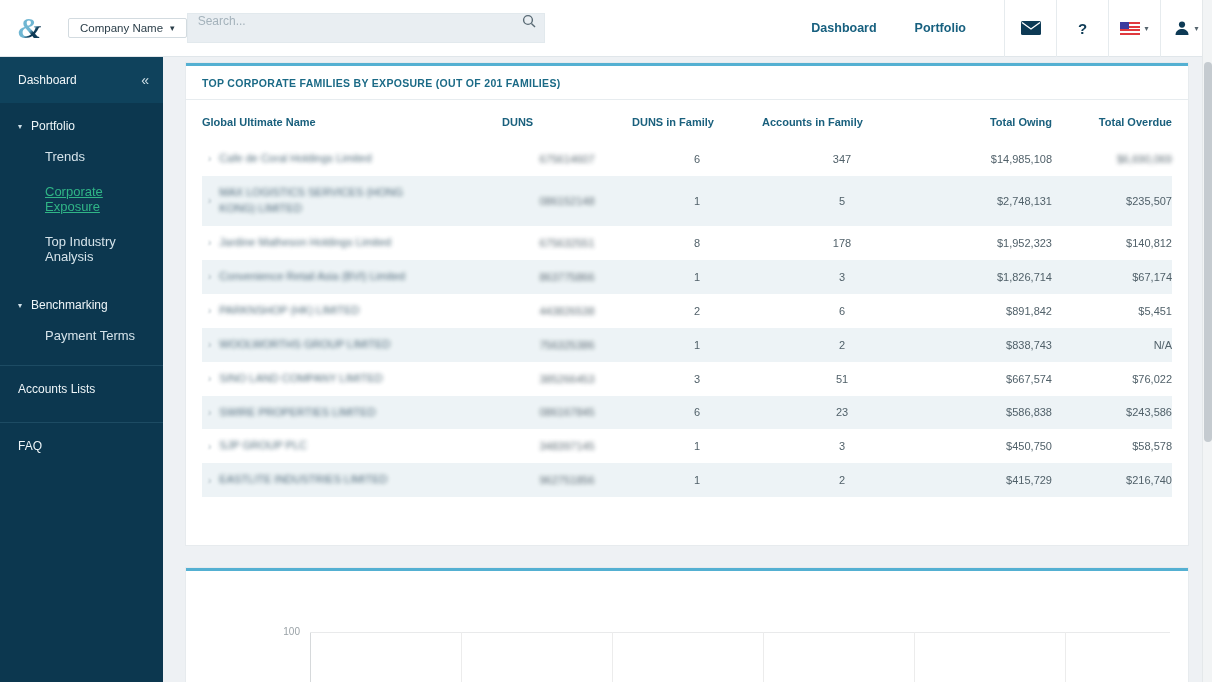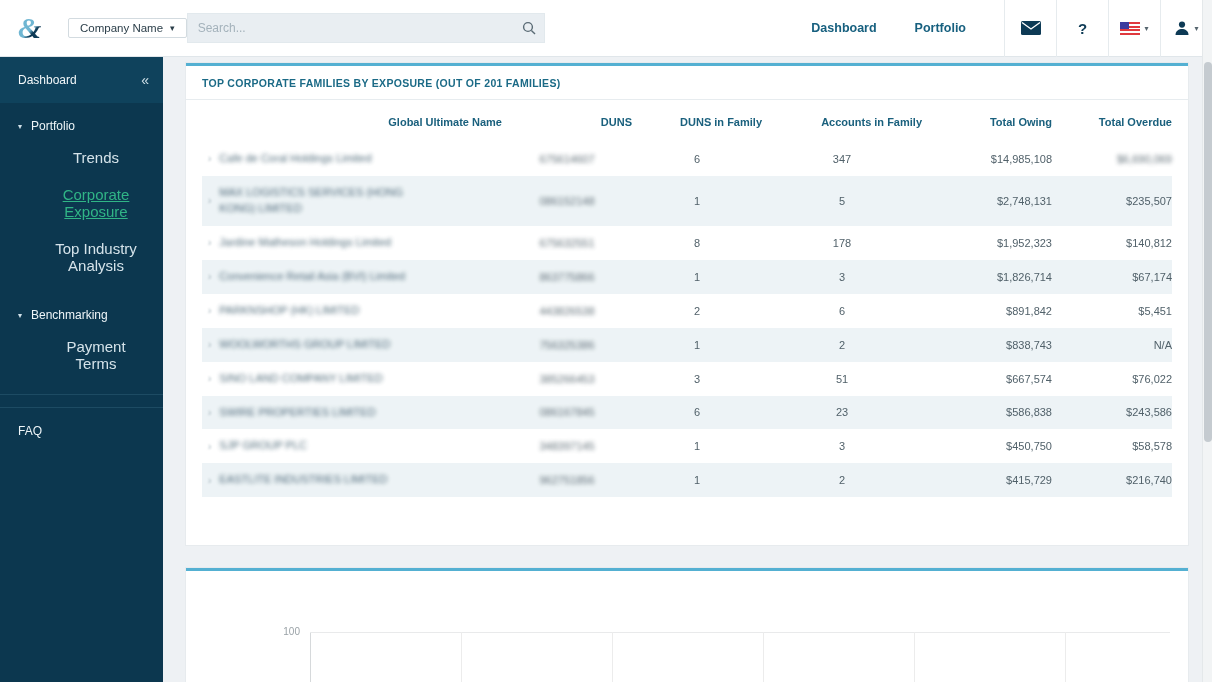--- a/index.html
+++ b/index.html
@@ -11,21 +11,21 @@
             border-bottom:1px solid #e0e6ea; display:flex; align-items:center; z-index:5; }
   .logo { margin-left:18px; width:34px; font-family:"Liberation Serif", serif; font-style:italic;
           font-weight:bold; font-size:30px; line-height:34px;
           background:linear-gradient(135deg,#6fb6d2 0%,#6fb6d2 46%,#0d3a56 54%,#0d3a56 100%);
           -webkit-background-clip:text; background-clip:text; color:transparent; }
   .company-btn { margin-left:16px; height:20px; padding:0 11px; background:#fff;
                  border:1px solid #d3dbe0; border-radius:2px; display:flex; align-items:center;
                  gap:7px; font-size:11.5px; color:#2b3e49; cursor:pointer; }
   .company-btn .caret { font-size:9px; color:#2b3e49; }
   .searchbox { width:358px; height:30px; background:#e9eef2; border:1px solid #e2e9ed;
-               display:flex; align-items:center; }
+               display:flex; align-items:flex-start; }
   .searchbox input { flex:1; border:none; background:transparent; outline:none; padding:0 10px;
                      font-size:12px; color:#51616a; font-family:"Liberation Sans",sans-serif; }
   .searchbox input::placeholder { color:#a4b2bb; }
   .search-ico { width:30px; display:flex; justify-content:center; }
   .spacer { flex:1; }
   .nav-link { font-size:12.5px; font-weight:bold; color:#17607f; margin-right:38px; cursor:pointer; }
   .icon-cell { width:52px; height:57px; display:flex; align-items:center; justify-content:center;
                border-left:1px solid #e6ebee; cursor:pointer; gap:4px; }
   .icon-cell:first-of-type { border-left:none; }
   .qmark { font-size:15px; font-weight:bold; color:#0d3a55; }
@@ -36,41 +36,41 @@
 
   
   .sidebar { position:absolute; left:0; top:57px; width:163px; height:625px; background:#0c374f; }
   .sb-head { height:46px; background:#0f425c; display:flex; align-items:center;
              justify-content:space-between; padding:0 14px 0 18px; color:#f2f7f9;
              font-size:12px; cursor:pointer; }
   .sb-collapse { font-size:14px; color:#cfe0e8; }
   .sb-group { display:flex; align-items:center; gap:9px; padding:16px 0 6px 18px;
               color:#eef5f8; font-size:12px; cursor:pointer; }
   .sb-group .caret { font-size:8px; color:#cfe0e8; }
-  .sb-sub { padding:10px 16px 10px 45px; font-size:15px; color:#d5e3ea; cursor:pointer;text-align:center; }
+  .sb-sub { padding:10px 16px 10px 45px; font-size:13px; color:#d5e3ea; cursor:pointer; }
   .sb-sub.active { color:#30b586;text-decoration:underline; }
   .sb-divider { border-top:1px solid #1d4b63; margin:12px 0 0 0; }
   .sb-link { padding:16px 0 14px 18px; font-size:12px; color:#eef5f8; cursor:pointer; }
 
   
   .main { position:absolute; left:163px; top:57px; width:878px; height:625px;
           background:#eef1f4; }
   .panel { position:absolute; left:23px; width:1002px; background:#fff;
            border-top:3px solid #54b0d2; box-shadow:0 0 0 1px #e7ebee; }
   .panel-title { padding:11px 16px 10px 16px; font-size:10.5px; font-weight:bold;
                  letter-spacing:.3px; color:#1b6a86; border-bottom:1px solid #e7ecef; }
   .p-families { top:6px; height:482px; overflow:hidden; }
   .p-analysis { top:511px; height:400px; overflow:hidden; }
 
   
   table { width:970px; margin:0 16px; border-collapse:collapse; table-layout:fixed; }
   col.c-name{width:300px;} col.c-duns{width:130px;} col.c-dif{width:130px;}
   col.c-aif{width:160px;} col.c-owing{width:130px;} col.c-over{width:120px;}
   thead th { font-size:11px; font-weight:bold; color:#1a607d; padding:16px 0 14px 0; }
-  th.t-c { text-align:right; } th.t-r { text-align:right; }
+  th.t-c { text-align:left; } th.t-r { text-align:right; }
   tbody td { font-size:11px; color:#51616a; padding:9px 0; vertical-align:middle; }
   tbody tr:nth-child(even) { background:#edf3f6; }
   td.t-c { text-align:center; } td.t-r { text-align:right; }
   .name-cell { display:flex; align-items:center; gap:8px; padding-left:6px; }
   .row-caret { color:#9fb0ba; font-size:10px; cursor:pointer; filter:blur(1px); }
   .v-name { display:inline-block; max-width:200px; line-height:1.45; color:#3f5d6d; }
   .blur { filter:blur(2px); opacity:.9; }
 
   
   .chart { position:relative; height:300px; }
@@ -144,20 +144,21 @@
   <div class="sb-sub active">Corporate Exposure</div>
   <div class="sb-sub">Top Industry Analysis</div>
 
   <div class="sb-group" style="padding-top:24px;">
     <span class="caret">▾</span>
     <span>Benchmarking</span>
   </div>
   <div class="sb-sub">Payment Terms</div>
 
   <div class="sb-divider"></div>
+  <div class="sb-link">Accounts Lists</div>
   <div class="sb-divider"></div>
   <div class="sb-link">FAQ</div>
 </div>
 
 <div class="main">
 
   <div class="panel p-families">
     <div class="panel-title">TOP CORPORATE FAMILIES BY EXPOSURE (OUT OF 201 FAMILIES)</div>
     <table>
       <colgroup>

